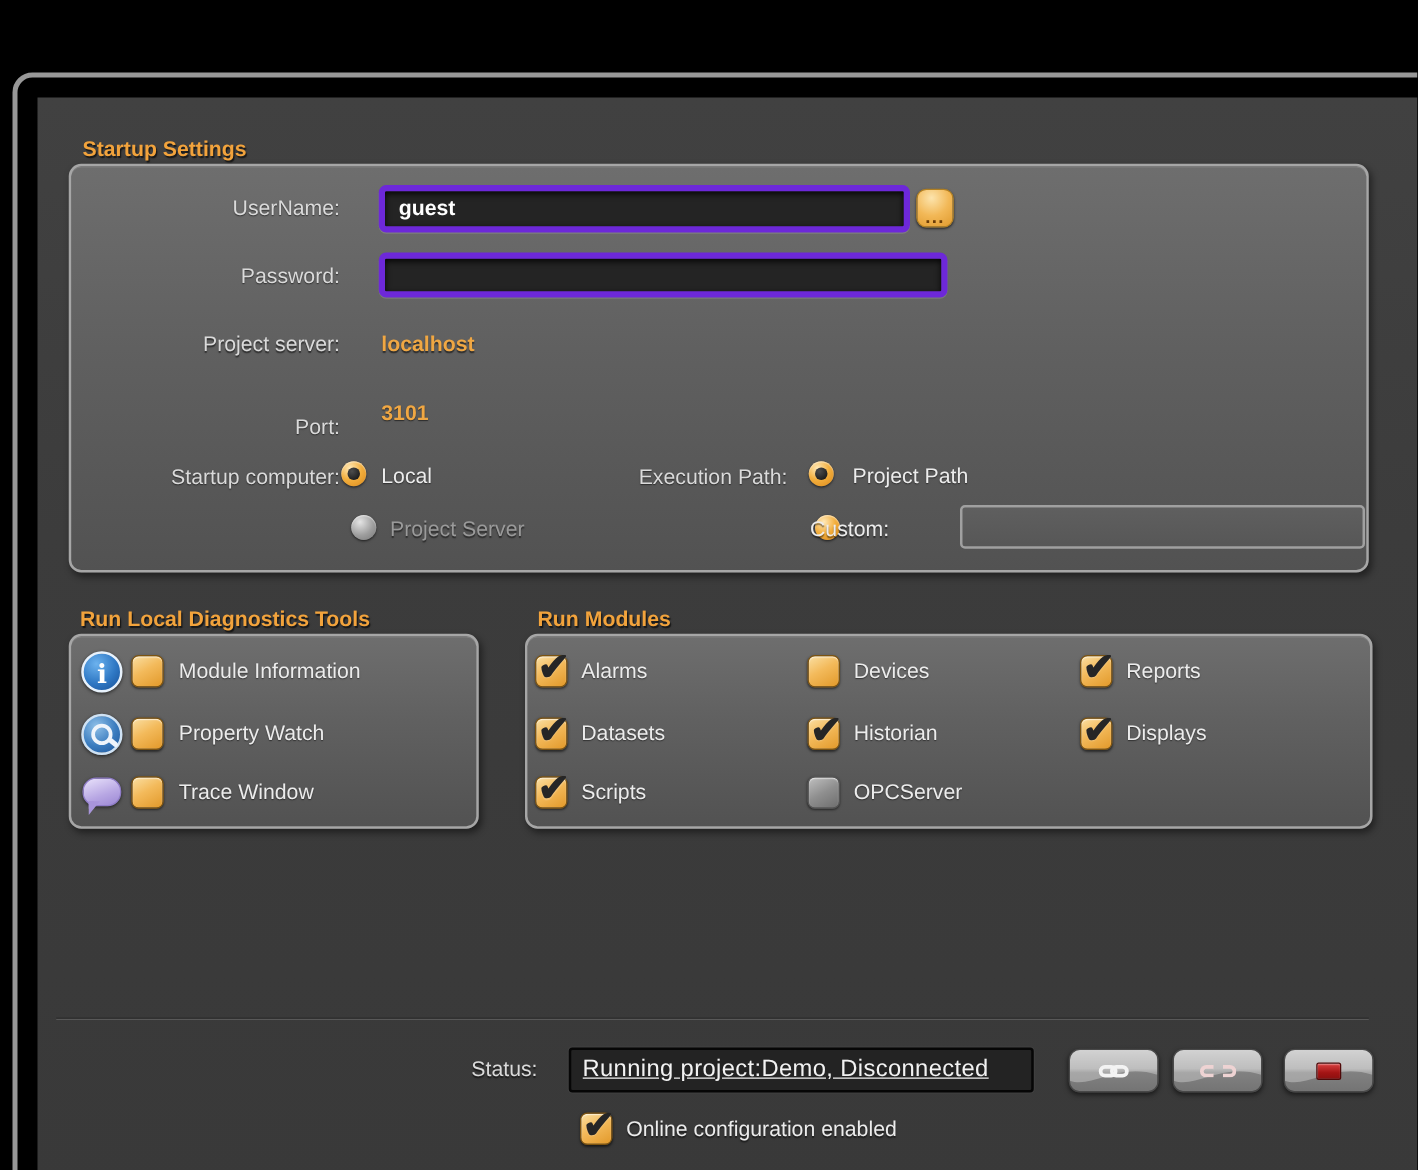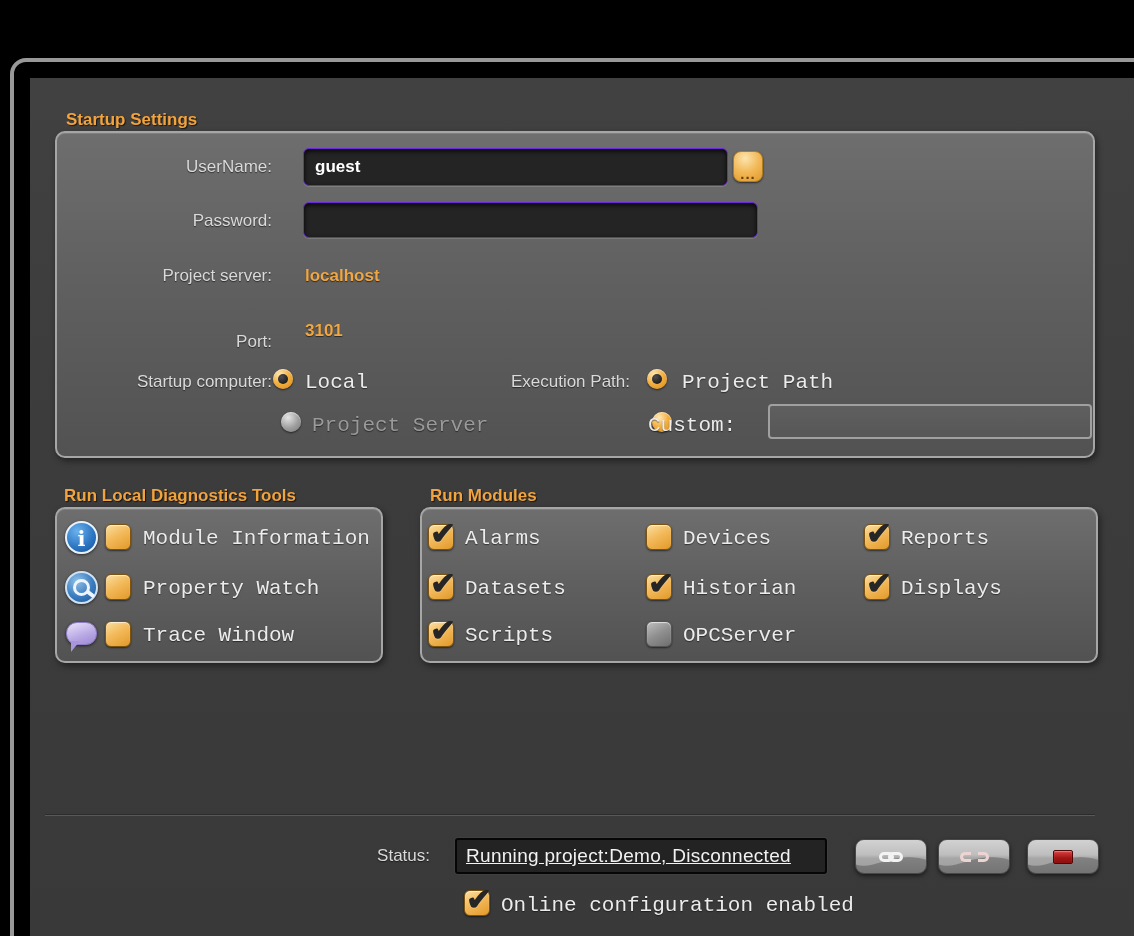--- a/index.html
+++ b/index.html
@@ -25,25 +25,25 @@
               background:linear-gradient(180deg,#6e6e6e 0%, #606060 45%, #525252 100%);
               box-shadow:2px 3px 6px rgba(0,0,0,.45), inset 0 1px 0 rgba(255,255,255,.12); }
   .grouplabel { position:absolute; z-index:6; color:#f2a33c; font-weight:bold; font-size:17px;
                 text-shadow:1px 1px 1px rgba(0,0,0,.65); }
 
   
   .flabel { position:absolute; color:#dadada; font-size:17px; text-align:right;
             text-shadow:0 1px 1px rgba(0,0,0,.55); }
   .oval { position:absolute; color:#f0a743; font-weight:bold; font-size:17px;
           text-shadow:0 1px 1px rgba(0,0,0,.55); }
-  .itemlabel { position:absolute; color:#ececec; font-size:21px; text-shadow:0 1px 1px rgba(0,0,0,.5);font-family:Liberation Mono, monospace; }
+  .itemlabel { position:absolute; color:#ececec; font-size:17px; text-shadow:0 1px 1px rgba(0,0,0,.5); }
   .itemlabel.disabled { color:#9a9a9a; }
 
   
-  .dinput { position:absolute; background:#242424; border:1px solid #6d28d9; border-radius:6px;
+  .dinput { position:absolute; background:#242424; border:5px solid #6d28d9; border-radius:6px;
             color:#fff; font-size:17px; font-weight:bold; padding:0 11px;
             box-shadow:inset 0 2px 5px rgba(0,0,0,.9), 0 1px 0 rgba(255,255,255,.14);
             font-family:"Liberation Sans", sans-serif; outline:none; }
   .statusinput { position:absolute; background:#232323; border:2px solid #060606; border-radius:3px;
             color:#f2f2f2; font-size:19px; letter-spacing:.3px; padding:0 9px; white-space:nowrap; overflow:hidden;
             box-shadow:0 0 0 1px #3f3f3f; font-family:"Liberation Sans", sans-serif; outline:none; }
   .custominput { position:absolute; background:linear-gradient(180deg,#5f5f5f,#575757);
             border:2px solid #a0a0a0; border-radius:4px; color:#fff; font-size:16px; padding:0 8px;
             font-family:"Liberation Sans", sans-serif; outline:none; }
 

